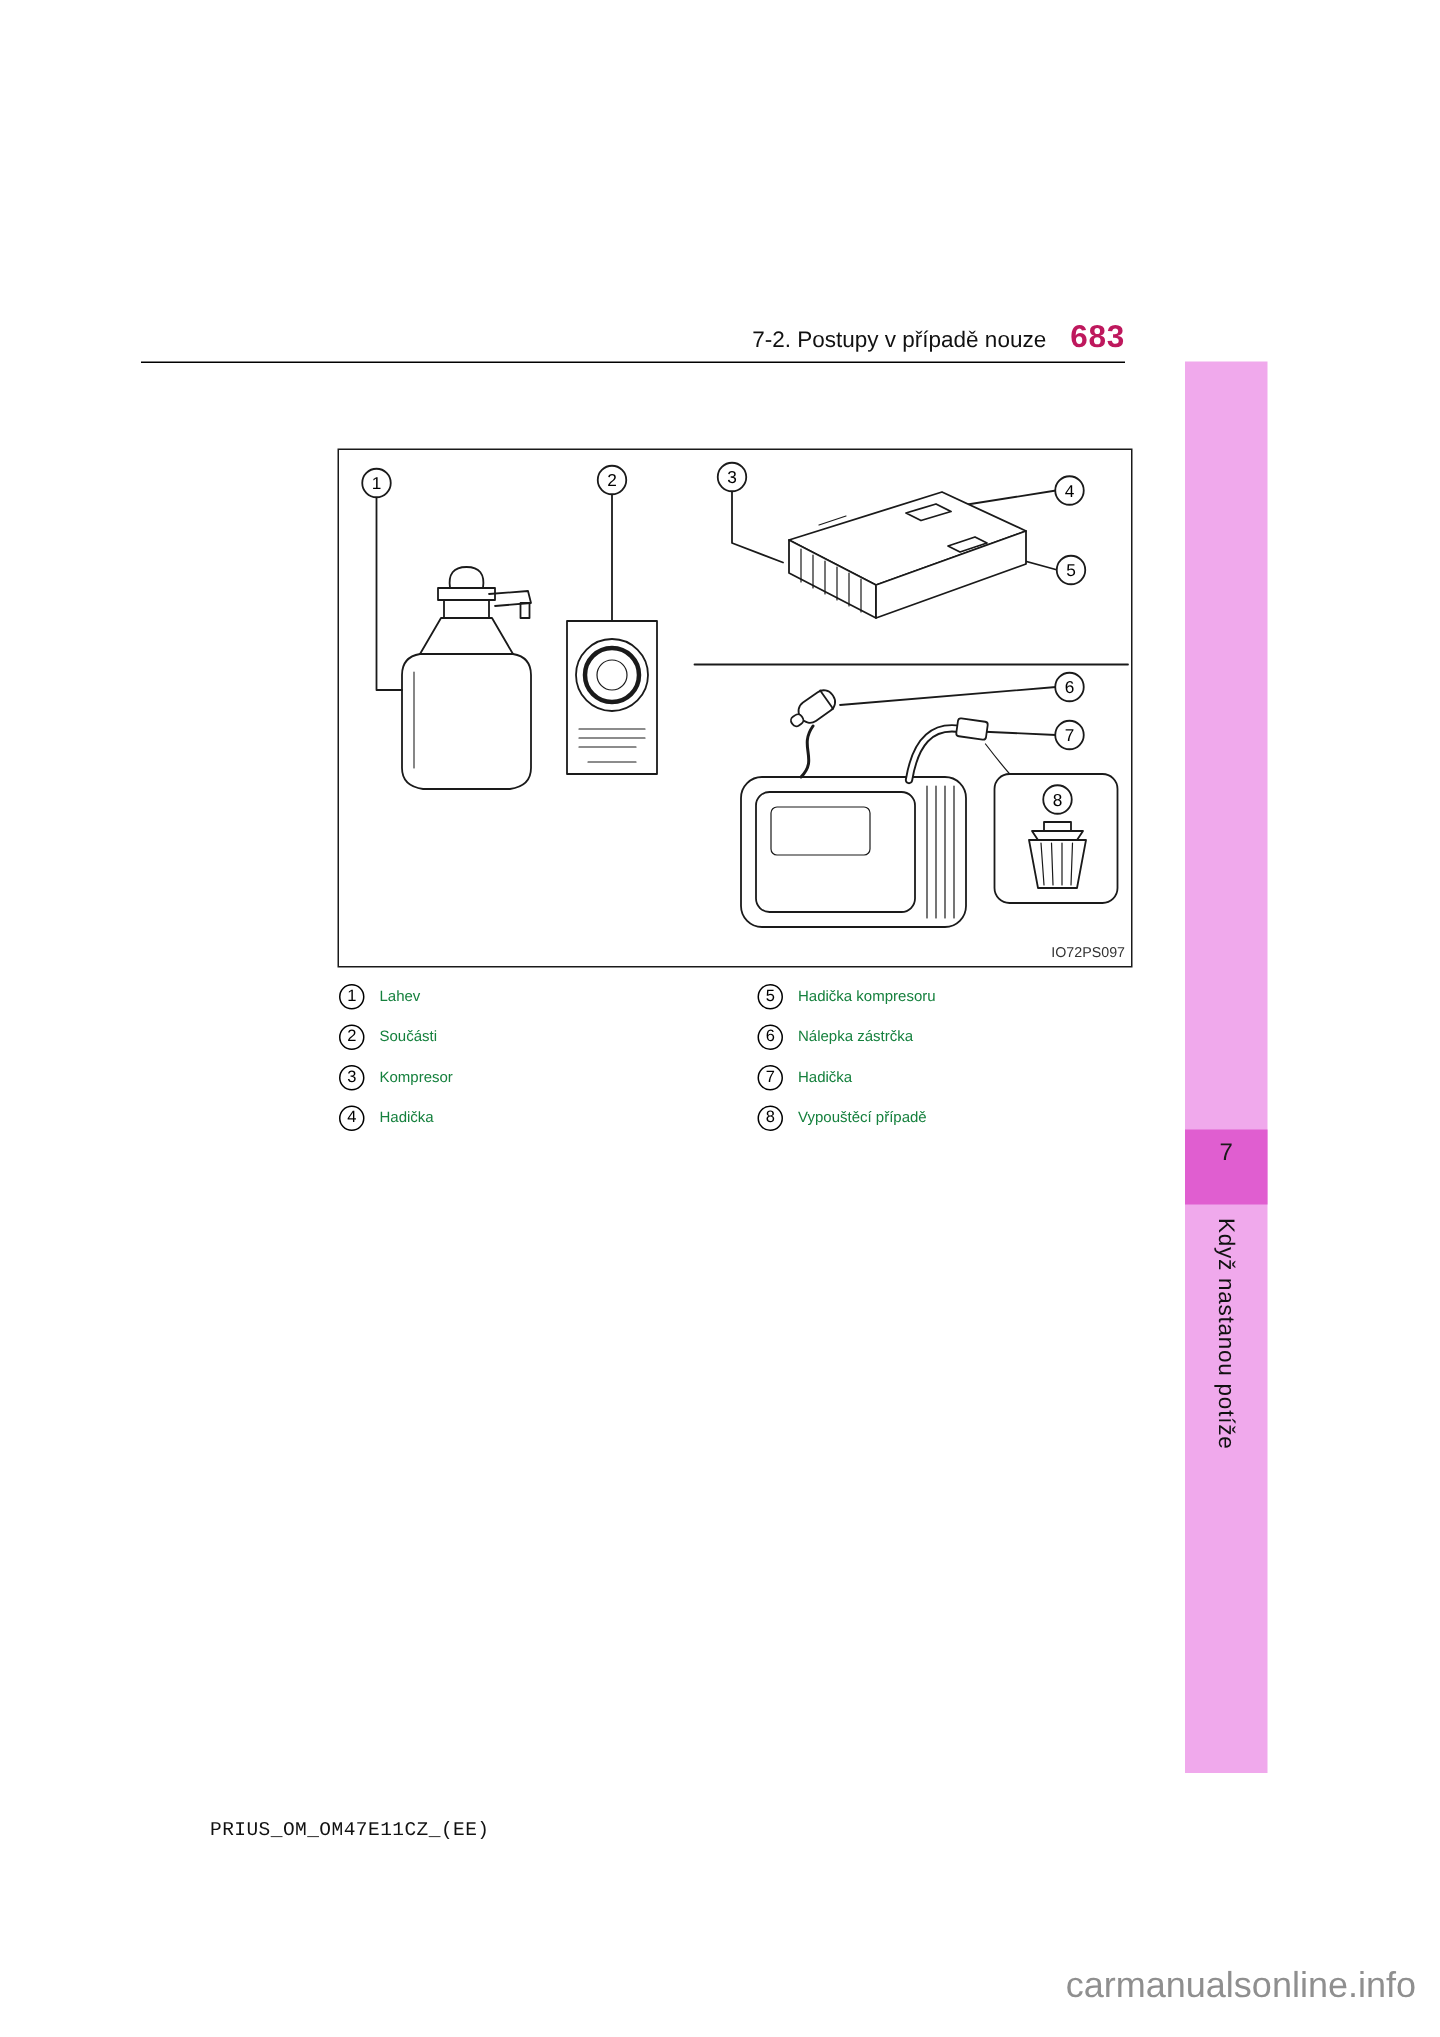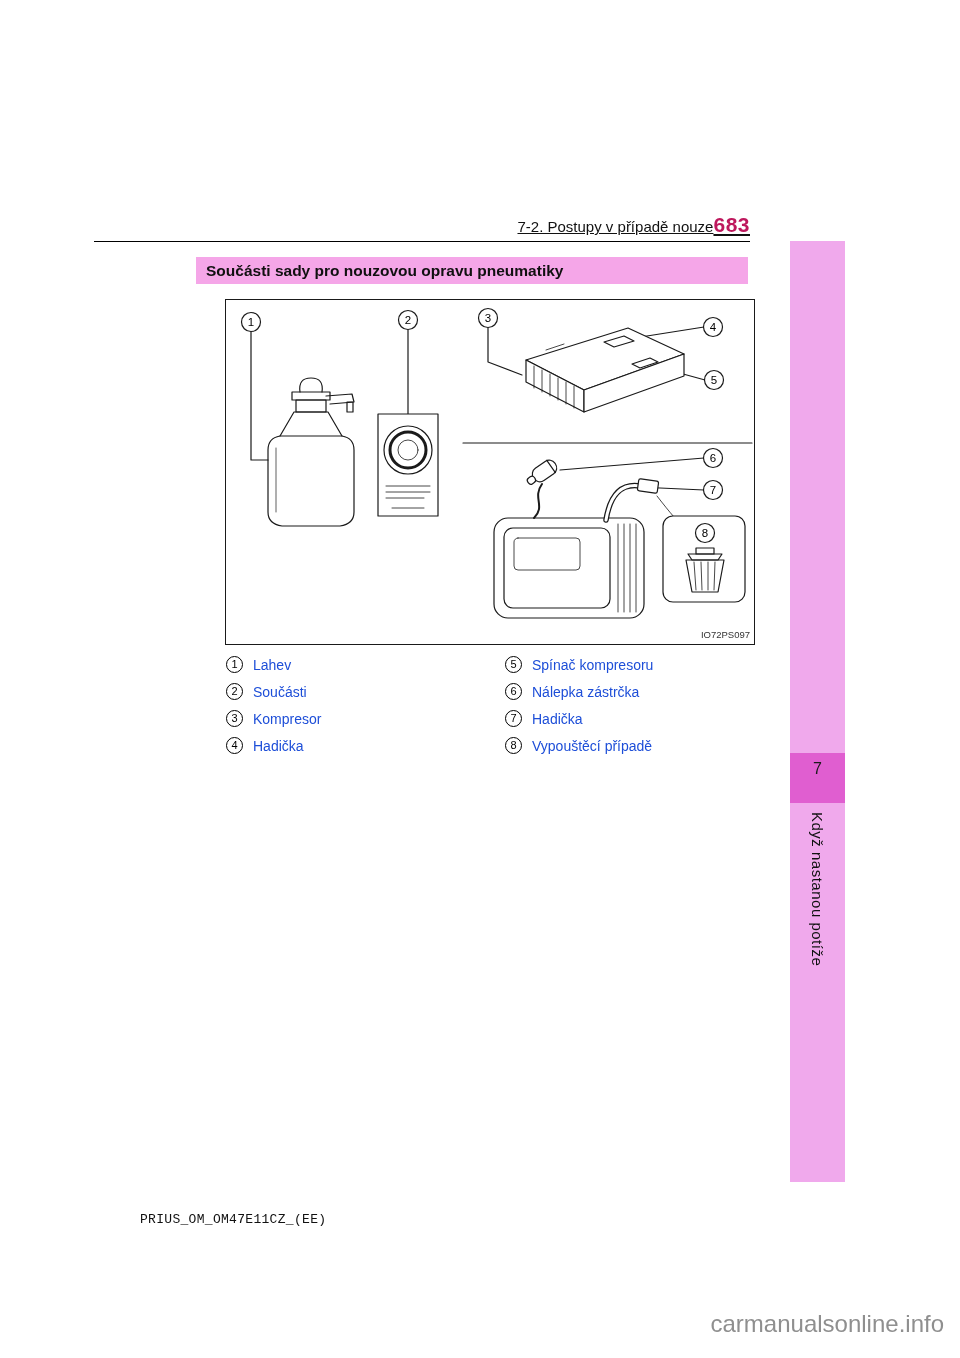--- a/index.html
+++ b/index.html
@@ -9,21 +9,21 @@
     font-family:"Liberation Sans", sans-serif;
     color:#111;
     position:relative;
     overflow:hidden;
   }
   .page { position:absolute; inset:0; background:#fff; }
 
   
   .header {
     position:absolute; top:213px; right:210px;
-    display:flex; align-items:baseline; gap:0;text-decoration:underline;
+    display:flex; align-items:baseline; gap:16px;
   }
   .header-section { font-size:15px; color:#111; }
   .header-page-number { font-size:21px; font-weight:bold; color:#be185d; letter-spacing:0.5px; }
   .header-rule { position:absolute; top:241px; left:94px; width:656px; height:1px; background:#000; }
 
   
   .title-bar {
     position:absolute; left:196px; top:257px; width:552px; height:27px;
     background:var(--title-bg, #f5a6e8);
     display:flex; align-items:center; padding-left:10px;
@@ -40,21 +40,21 @@
   
   .parts-col { position:absolute; top:651px; }
   .parts-col.left  { left:226px; }
   .parts-col.right { left:505px; }
   .part-row { display:flex; align-items:center; height:27px; gap:10px; }
   .part-num {
     width:17px; height:17px; border:1px solid #000; border-radius:50%;
     font-size:11px; line-height:1; display:flex; align-items:center; justify-content:center;
     flex:0 0 17px; color:#000; background:#fff;
   }
-  .part-label { font-size:14px; color:#1d4ed8; white-space:nowrap; }
+  .part-label { font-size:10px; color:#15803d; white-space:nowrap; }
 
   
   .side-band {
     position:absolute; left:790px; top:241px; width:55px; height:941px;
     background:var(--band-bg, #f0a9ec);
   }
   .chapter-tab {
     position:absolute; left:790px; top:753px; width:55px; height:50px;
     background:var(--tab-bg, #e05ed0);
     display:flex; justify-content:center; align-items:flex-start; padding-top:7px;
@@ -74,23 +74,20 @@
 <body>
 
 <div class="page">
 
   <div class="header">
     <span class="header-section">7-2. Postupy v případě nouze</span>
     <span class="header-page-number">683</span>
   </div>
   <div class="header-rule"></div>
 
-  <div class="title-bar">
-    <span class="title-text">Součásti sady pro nouzovou opravu pneumatiky</span>
-  </div>
 
   <div class="figure-box">
     <svg viewBox="0 0 528 344" preserveAspectRatio="none">
       <g stroke="#1a1a1a" fill="none" stroke-width="1.2" stroke-linejoin="round" stroke-linecap="round">
 
         <polyline points="25,31 25,160 42,160"></polyline>
         <line x1="182" y1="29" x2="182" y2="114"></line>
         <polyline points="262,27 262,62 296,75"></polyline>
         <line x1="478" y1="27" x2="402" y2="39"></line>
         <line x1="479" y1="80" x2="428" y2="66"></line>
@@ -232,21 +229,21 @@
     </div>
     <div class="part-row">
       <span class="part-num">4</span>
       <span class="part-label">Hadička</span>
     </div>
   </div>
 
   <div class="parts-col right">
     <div class="part-row">
       <span class="part-num">5</span>
-      <span class="part-label">Spínač kompresoru</span>
+      <span class="part-label">Hadička kompresoru</span>
     </div>
     <div class="part-row">
       <span class="part-num">6</span>
       <span class="part-label">Nálepka zástrčka</span>
     </div>
     <div class="part-row">
       <span class="part-num">7</span>
       <span class="part-label">Hadička</span>
     </div>
     <div class="part-row">

